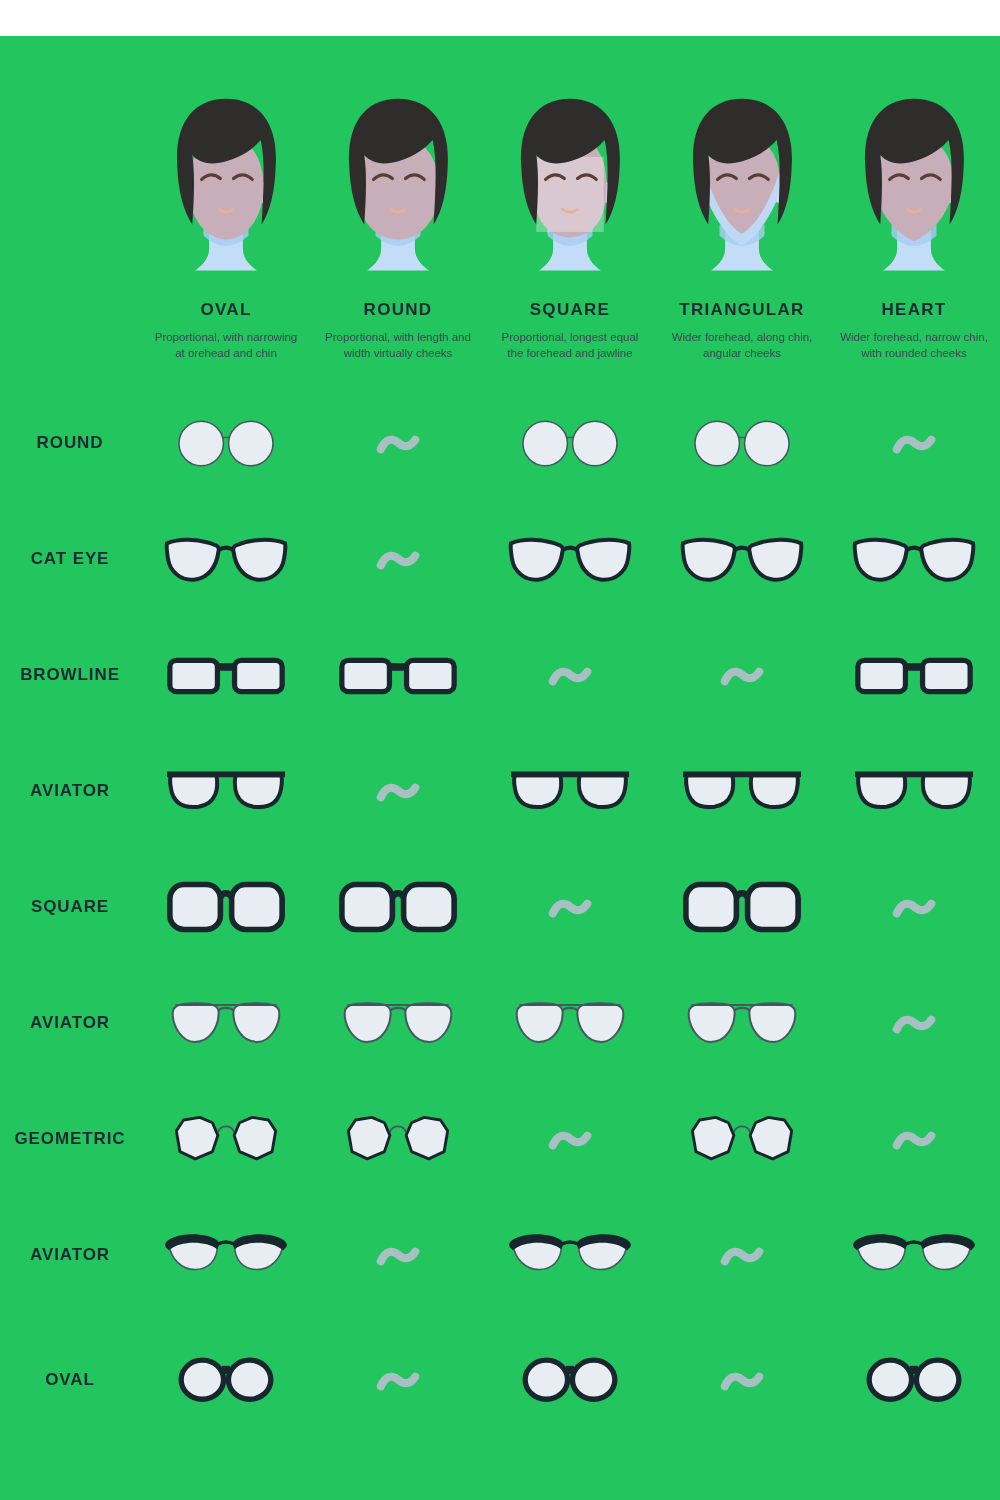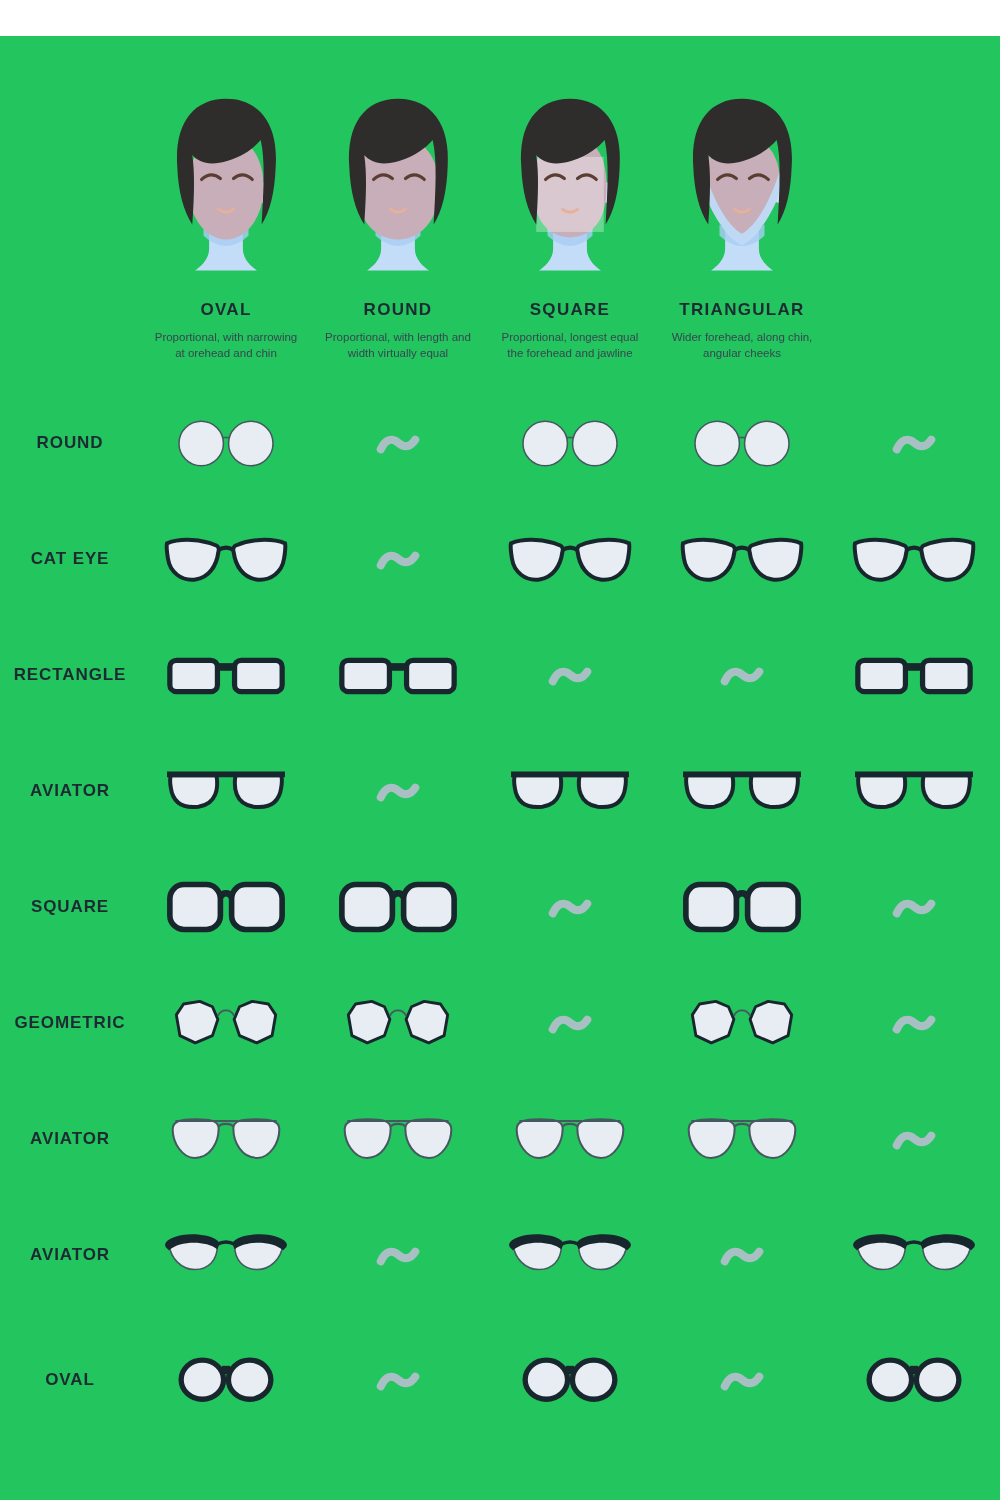--- a/index.html
+++ b/index.html
@@ -77,21 +77,21 @@
             <ellipse cx="41" cy="112" rx="7" ry="11" fill="#cfe2f6"></ellipse>
             <ellipse cx="119" cy="112" rx="7" ry="11" fill="#cfe2f6"></ellipse>
             <path d="M80,52 C112,52 126,84 124,112 C122,142 104,162 80,162 C56,162 38,142 36,112 C34,84 48,52 80,52 Z" fill="#c8aeb9"></path>
             <path d="M54,98 Q64,89 74,97" stroke="#5b3e32" stroke-width="3.4" fill="none" stroke-linecap="round"></path>
             <path d="M88,97 Q98,89 108,98" stroke="#5b3e32" stroke-width="3.4" fill="none" stroke-linecap="round"></path>
             <path d="M72,130 Q80,136 88,130" stroke="#e7b09a" stroke-width="3" fill="none" stroke-linecap="round"></path>
             <path d="M80,12 C116,12 136,40 133,84 C132,112 127,132 118,146 C120,110 122,78 117,56 C110,64 99,73 82,78 C63,84 51,80 44,72 C47,92 46,118 44,146 C35,132 29,112 28,84 C25,40 44,12 80,12 Z" fill="#2e2d2c"></path>
           </svg>
         </div>
     <div class="face-title">ROUND</div>
-    <div class="face-desc">Proportional, with length and width virtually equal</div>
+    <div class="face-desc">Proportional, with length and width virtually cheeks</div>
   </div>
 
   <div class="face-col">
     <div class="face-art">
           <svg viewBox="0 0 160 210" aria-hidden="true">
             <path d="M62,128 L62,172 C62,181 56,189 47,195 L113,195 C104,189 98,181 98,172 L98,128 Z" fill="#c3ddf8"></path>
             <path d="M56,146 Q80,168 104,146 L104,158 Q80,180 56,158 Z" fill="#a9cdf2" opacity="0.8"></path>
             <ellipse cx="41" cy="112" rx="7" ry="11" fill="#cfe2f6"></ellipse>
             <ellipse cx="119" cy="112" rx="7" ry="11" fill="#cfe2f6"></ellipse>
             <path d="M80,52 C110,52 120,78 119,110 C118,140 106,158 80,160 C54,158 42,140 41,110 C40,78 50,52 80,52 Z" fill="#c8aeb9"></path>
@@ -118,20 +118,37 @@
             <path d="M54,98 Q64,89 74,97" stroke="#5b3e32" stroke-width="3.4" fill="none" stroke-linecap="round"></path>
             <path d="M88,97 Q98,89 108,98" stroke="#5b3e32" stroke-width="3.4" fill="none" stroke-linecap="round"></path>
             <path d="M72,130 Q80,136 88,130" stroke="#e7b09a" stroke-width="3" fill="none" stroke-linecap="round"></path>
             <path d="M80,12 C116,12 136,40 133,84 C132,112 127,132 118,146 C120,110 122,78 117,56 C110,64 99,73 82,78 C63,84 51,80 44,72 C47,92 46,118 44,146 C35,132 29,112 28,84 C25,40 44,12 80,12 Z" fill="#2e2d2c"></path>
           </svg>
         </div>
     <div class="face-title">TRIANGULAR</div>
     <div class="face-desc">Wider forehead, along chin, angular cheeks</div>
   </div>
 
+  <div class="face-col">
+    <div class="face-art">
+          <svg viewBox="0 0 160 210" aria-hidden="true">
+            <path d="M62,128 L62,172 C62,181 56,189 47,195 L113,195 C104,189 98,181 98,172 L98,128 Z" fill="#c3ddf8"></path>
+            <path d="M56,146 Q80,168 104,146 L104,158 Q80,180 56,158 Z" fill="#a9cdf2" opacity="0.8"></path>
+            <ellipse cx="41" cy="112" rx="7" ry="11" fill="#cfe2f6"></ellipse>
+            <ellipse cx="119" cy="112" rx="7" ry="11" fill="#cfe2f6"></ellipse>
+            <path d="M80,52 C112,52 124,80 121,108 C118,136 98,156 80,164 C62,156 42,136 39,108 C36,80 48,52 80,52 Z" fill="#c8aeb9"></path>
+            <path d="M54,98 Q64,89 74,97" stroke="#5b3e32" stroke-width="3.4" fill="none" stroke-linecap="round"></path>
+            <path d="M88,97 Q98,89 108,98" stroke="#5b3e32" stroke-width="3.4" fill="none" stroke-linecap="round"></path>
+            <path d="M72,130 Q80,136 88,130" stroke="#e7b09a" stroke-width="3" fill="none" stroke-linecap="round"></path>
+            <path d="M80,12 C116,12 136,40 133,84 C132,112 127,132 118,146 C120,110 122,78 117,56 C110,64 99,73 82,78 C63,84 51,80 44,72 C47,92 46,118 44,146 C35,132 29,112 28,84 C25,40 44,12 80,12 Z" fill="#2e2d2c"></path>
+          </svg>
+        </div>
+    <div class="face-title">HEART</div>
+    <div class="face-desc">Wider forehead, narrow chin, with rounded cheeks</div>
+  </div>
 </div>
   <div class="matrix">
   <div class="row">
     <div class="row-label">ROUND</div>
   <div class="cell">
           <svg viewBox="0 0 130 62" width="112" height="53">
             <circle cx="36" cy="31" r="26" fill="#e7edf2" stroke="#46585f" stroke-width="1.8"></circle>
             <circle cx="94" cy="31" r="26" fill="#e7edf2" stroke="#46585f" stroke-width="1.8"></circle>
             <path d="M61,24 L69,24" stroke="#46585f" stroke-width="1.8"></path>
           </svg>
@@ -193,21 +210,21 @@
         <div class="cell">
           <svg viewBox="0 0 130 62" width="124" height="59">
             <path d="M3,14 C18,8 40,10 54,16 C57,17 58,20 57,23 C55,38 47,50 33,52 C18,54 6,44 4,30 C3,24 2,18 3,14 Z" fill="#e7edf2" stroke="#18262d" stroke-width="4.2"></path>
             <path d="M127,14 C112,8 90,10 76,16 C73,17 72,20 73,23 C75,38 83,50 97,52 C112,54 124,44 126,30 C127,24 128,18 127,14 Z" fill="#e7edf2" stroke="#18262d" stroke-width="4.2"></path>
             <path d="M57,21 Q65,16 73,21" stroke="#18262d" stroke-width="4.5" fill="none"></path>
           </svg>
         </div>
       </div>
 
   <div class="row">
-    <div class="row-label">RECTANGLE</div>
+    <div class="row-label">BROWLINE</div>
   <div class="cell">
           <svg viewBox="0 0 130 62" width="124" height="59">
             <rect x="6" y="15" width="50" height="33" rx="7" fill="#e7edf2" stroke="#18262d" stroke-width="5.5"></rect>
             <rect x="74" y="15" width="50" height="33" rx="7" fill="#e7edf2" stroke="#18262d" stroke-width="5.5"></rect>
             <path d="M56,22 L74,22" stroke="#18262d" stroke-width="8"></path>
           </svg>
         </div>
         <div class="cell">
           <svg viewBox="0 0 130 62" width="124" height="59">
             <rect x="6" y="15" width="50" height="33" rx="7" fill="#e7edf2" stroke="#18262d" stroke-width="5.5"></rect>
@@ -290,55 +307,20 @@
         <div class="cell">
           <svg viewBox="0 0 46 26" width="44" height="25">
             <path d="M5,19 C10,8 17,7 23,12 C29,17 35,18 41,9" stroke="#a8bfc4" stroke-width="8.5" fill="none" stroke-linecap="round"></path>
           </svg>
         </div>
         <div class="cell">
           <svg viewBox="0 0 130 62" width="122" height="58">
             <rect x="5" y="7" width="54" height="48" rx="15" fill="#e7edf2" stroke="#18262d" stroke-width="6"></rect>
             <rect x="71" y="7" width="54" height="48" rx="15" fill="#e7edf2" stroke="#18262d" stroke-width="6"></rect>
             <path d="M59,20 C62,15 68,15 71,20" stroke="#18262d" stroke-width="7" fill="none"></path>
-          </svg>
-        </div>
-        <div class="cell">
-          <svg viewBox="0 0 46 26" width="44" height="25">
-            <path d="M5,19 C10,8 17,7 23,12 C29,17 35,18 41,9" stroke="#a8bfc4" stroke-width="8.5" fill="none" stroke-linecap="round"></path>
-          </svg>
-        </div>
-      </div>
-
-  <div class="row">
-    <div class="row-label">GEOMETRIC</div>
-  <div class="cell">
-          <svg viewBox="0 0 130 62" width="118" height="56">
-            <path d="M10,22 L18,10 L36,7 L50,13 L56,27 L50,45 L31,53 L14,45 Z" fill="#e7edf2" stroke="#18262d" stroke-width="3.2" stroke-linejoin="round"></path>
-            <path d="M120,22 L112,10 L94,7 L80,13 L74,27 L80,45 L99,53 L116,45 Z" fill="#e7edf2" stroke="#18262d" stroke-width="3.2" stroke-linejoin="round"></path>
-            <path d="M56,23 C60,15 70,15 74,23" stroke="#46585f" stroke-width="2" fill="none"></path>
-          </svg>
-        </div>
-        <div class="cell">
-          <svg viewBox="0 0 130 62" width="118" height="56">
-            <path d="M10,22 L18,10 L36,7 L50,13 L56,27 L50,45 L31,53 L14,45 Z" fill="#e7edf2" stroke="#18262d" stroke-width="3.2" stroke-linejoin="round"></path>
-            <path d="M120,22 L112,10 L94,7 L80,13 L74,27 L80,45 L99,53 L116,45 Z" fill="#e7edf2" stroke="#18262d" stroke-width="3.2" stroke-linejoin="round"></path>
-            <path d="M56,23 C60,15 70,15 74,23" stroke="#46585f" stroke-width="2" fill="none"></path>
-          </svg>
-        </div>
-        <div class="cell">
-          <svg viewBox="0 0 46 26" width="44" height="25">
-            <path d="M5,19 C10,8 17,7 23,12 C29,17 35,18 41,9" stroke="#a8bfc4" stroke-width="8.5" fill="none" stroke-linecap="round"></path>
-          </svg>
-        </div>
-        <div class="cell">
-          <svg viewBox="0 0 130 62" width="118" height="56">
-            <path d="M10,22 L18,10 L36,7 L50,13 L56,27 L50,45 L31,53 L14,45 Z" fill="#e7edf2" stroke="#18262d" stroke-width="3.2" stroke-linejoin="round"></path>
-            <path d="M120,22 L112,10 L94,7 L80,13 L74,27 L80,45 L99,53 L116,45 Z" fill="#e7edf2" stroke="#18262d" stroke-width="3.2" stroke-linejoin="round"></path>
-            <path d="M56,23 C60,15 70,15 74,23" stroke="#46585f" stroke-width="2" fill="none"></path>
           </svg>
         </div>
         <div class="cell">
           <svg viewBox="0 0 46 26" width="44" height="25">
             <path d="M5,19 C10,8 17,7 23,12 C29,17 35,18 41,9" stroke="#a8bfc4" stroke-width="8.5" fill="none" stroke-linecap="round"></path>
           </svg>
         </div>
       </div>
 
   <div class="row">
@@ -366,20 +348,55 @@
             <path d="M10,11 L120,11" stroke="#46585f" stroke-width="2.2"></path>
             <path d="M57,17 C60,13 70,13 73,17" stroke="#46585f" stroke-width="2.2" fill="none"></path>
           </svg>
         </div>
         <div class="cell">
           <svg viewBox="0 0 130 62" width="120" height="57">
             <path d="M7,20 C7,11 15,9 32,9 C49,9 57,11 57,19 C57,34 48,51 31,51 C17,51 7,34 7,20 Z" fill="#e7edf2" stroke="#46585f" stroke-width="2.2"></path>
             <path d="M123,20 C123,11 115,9 98,9 C81,9 73,11 73,19 C73,34 82,51 99,51 C113,51 123,34 123,20 Z" fill="#e7edf2" stroke="#46585f" stroke-width="2.2"></path>
             <path d="M10,11 L120,11" stroke="#46585f" stroke-width="2.2"></path>
             <path d="M57,17 C60,13 70,13 73,17" stroke="#46585f" stroke-width="2.2" fill="none"></path>
+          </svg>
+        </div>
+        <div class="cell">
+          <svg viewBox="0 0 46 26" width="44" height="25">
+            <path d="M5,19 C10,8 17,7 23,12 C29,17 35,18 41,9" stroke="#a8bfc4" stroke-width="8.5" fill="none" stroke-linecap="round"></path>
+          </svg>
+        </div>
+      </div>
+
+  <div class="row">
+    <div class="row-label">GEOMETRIC</div>
+  <div class="cell">
+          <svg viewBox="0 0 130 62" width="118" height="56">
+            <path d="M10,22 L18,10 L36,7 L50,13 L56,27 L50,45 L31,53 L14,45 Z" fill="#e7edf2" stroke="#18262d" stroke-width="3.2" stroke-linejoin="round"></path>
+            <path d="M120,22 L112,10 L94,7 L80,13 L74,27 L80,45 L99,53 L116,45 Z" fill="#e7edf2" stroke="#18262d" stroke-width="3.2" stroke-linejoin="round"></path>
+            <path d="M56,23 C60,15 70,15 74,23" stroke="#46585f" stroke-width="2" fill="none"></path>
+          </svg>
+        </div>
+        <div class="cell">
+          <svg viewBox="0 0 130 62" width="118" height="56">
+            <path d="M10,22 L18,10 L36,7 L50,13 L56,27 L50,45 L31,53 L14,45 Z" fill="#e7edf2" stroke="#18262d" stroke-width="3.2" stroke-linejoin="round"></path>
+            <path d="M120,22 L112,10 L94,7 L80,13 L74,27 L80,45 L99,53 L116,45 Z" fill="#e7edf2" stroke="#18262d" stroke-width="3.2" stroke-linejoin="round"></path>
+            <path d="M56,23 C60,15 70,15 74,23" stroke="#46585f" stroke-width="2" fill="none"></path>
+          </svg>
+        </div>
+        <div class="cell">
+          <svg viewBox="0 0 46 26" width="44" height="25">
+            <path d="M5,19 C10,8 17,7 23,12 C29,17 35,18 41,9" stroke="#a8bfc4" stroke-width="8.5" fill="none" stroke-linecap="round"></path>
+          </svg>
+        </div>
+        <div class="cell">
+          <svg viewBox="0 0 130 62" width="118" height="56">
+            <path d="M10,22 L18,10 L36,7 L50,13 L56,27 L50,45 L31,53 L14,45 Z" fill="#e7edf2" stroke="#18262d" stroke-width="3.2" stroke-linejoin="round"></path>
+            <path d="M120,22 L112,10 L94,7 L80,13 L74,27 L80,45 L99,53 L116,45 Z" fill="#e7edf2" stroke="#18262d" stroke-width="3.2" stroke-linejoin="round"></path>
+            <path d="M56,23 C60,15 70,15 74,23" stroke="#46585f" stroke-width="2" fill="none"></path>
           </svg>
         </div>
         <div class="cell">
           <svg viewBox="0 0 46 26" width="44" height="25">
             <path d="M5,19 C10,8 17,7 23,12 C29,17 35,18 41,9" stroke="#a8bfc4" stroke-width="8.5" fill="none" stroke-linecap="round"></path>
           </svg>
         </div>
       </div>
 
   <div class="row">

